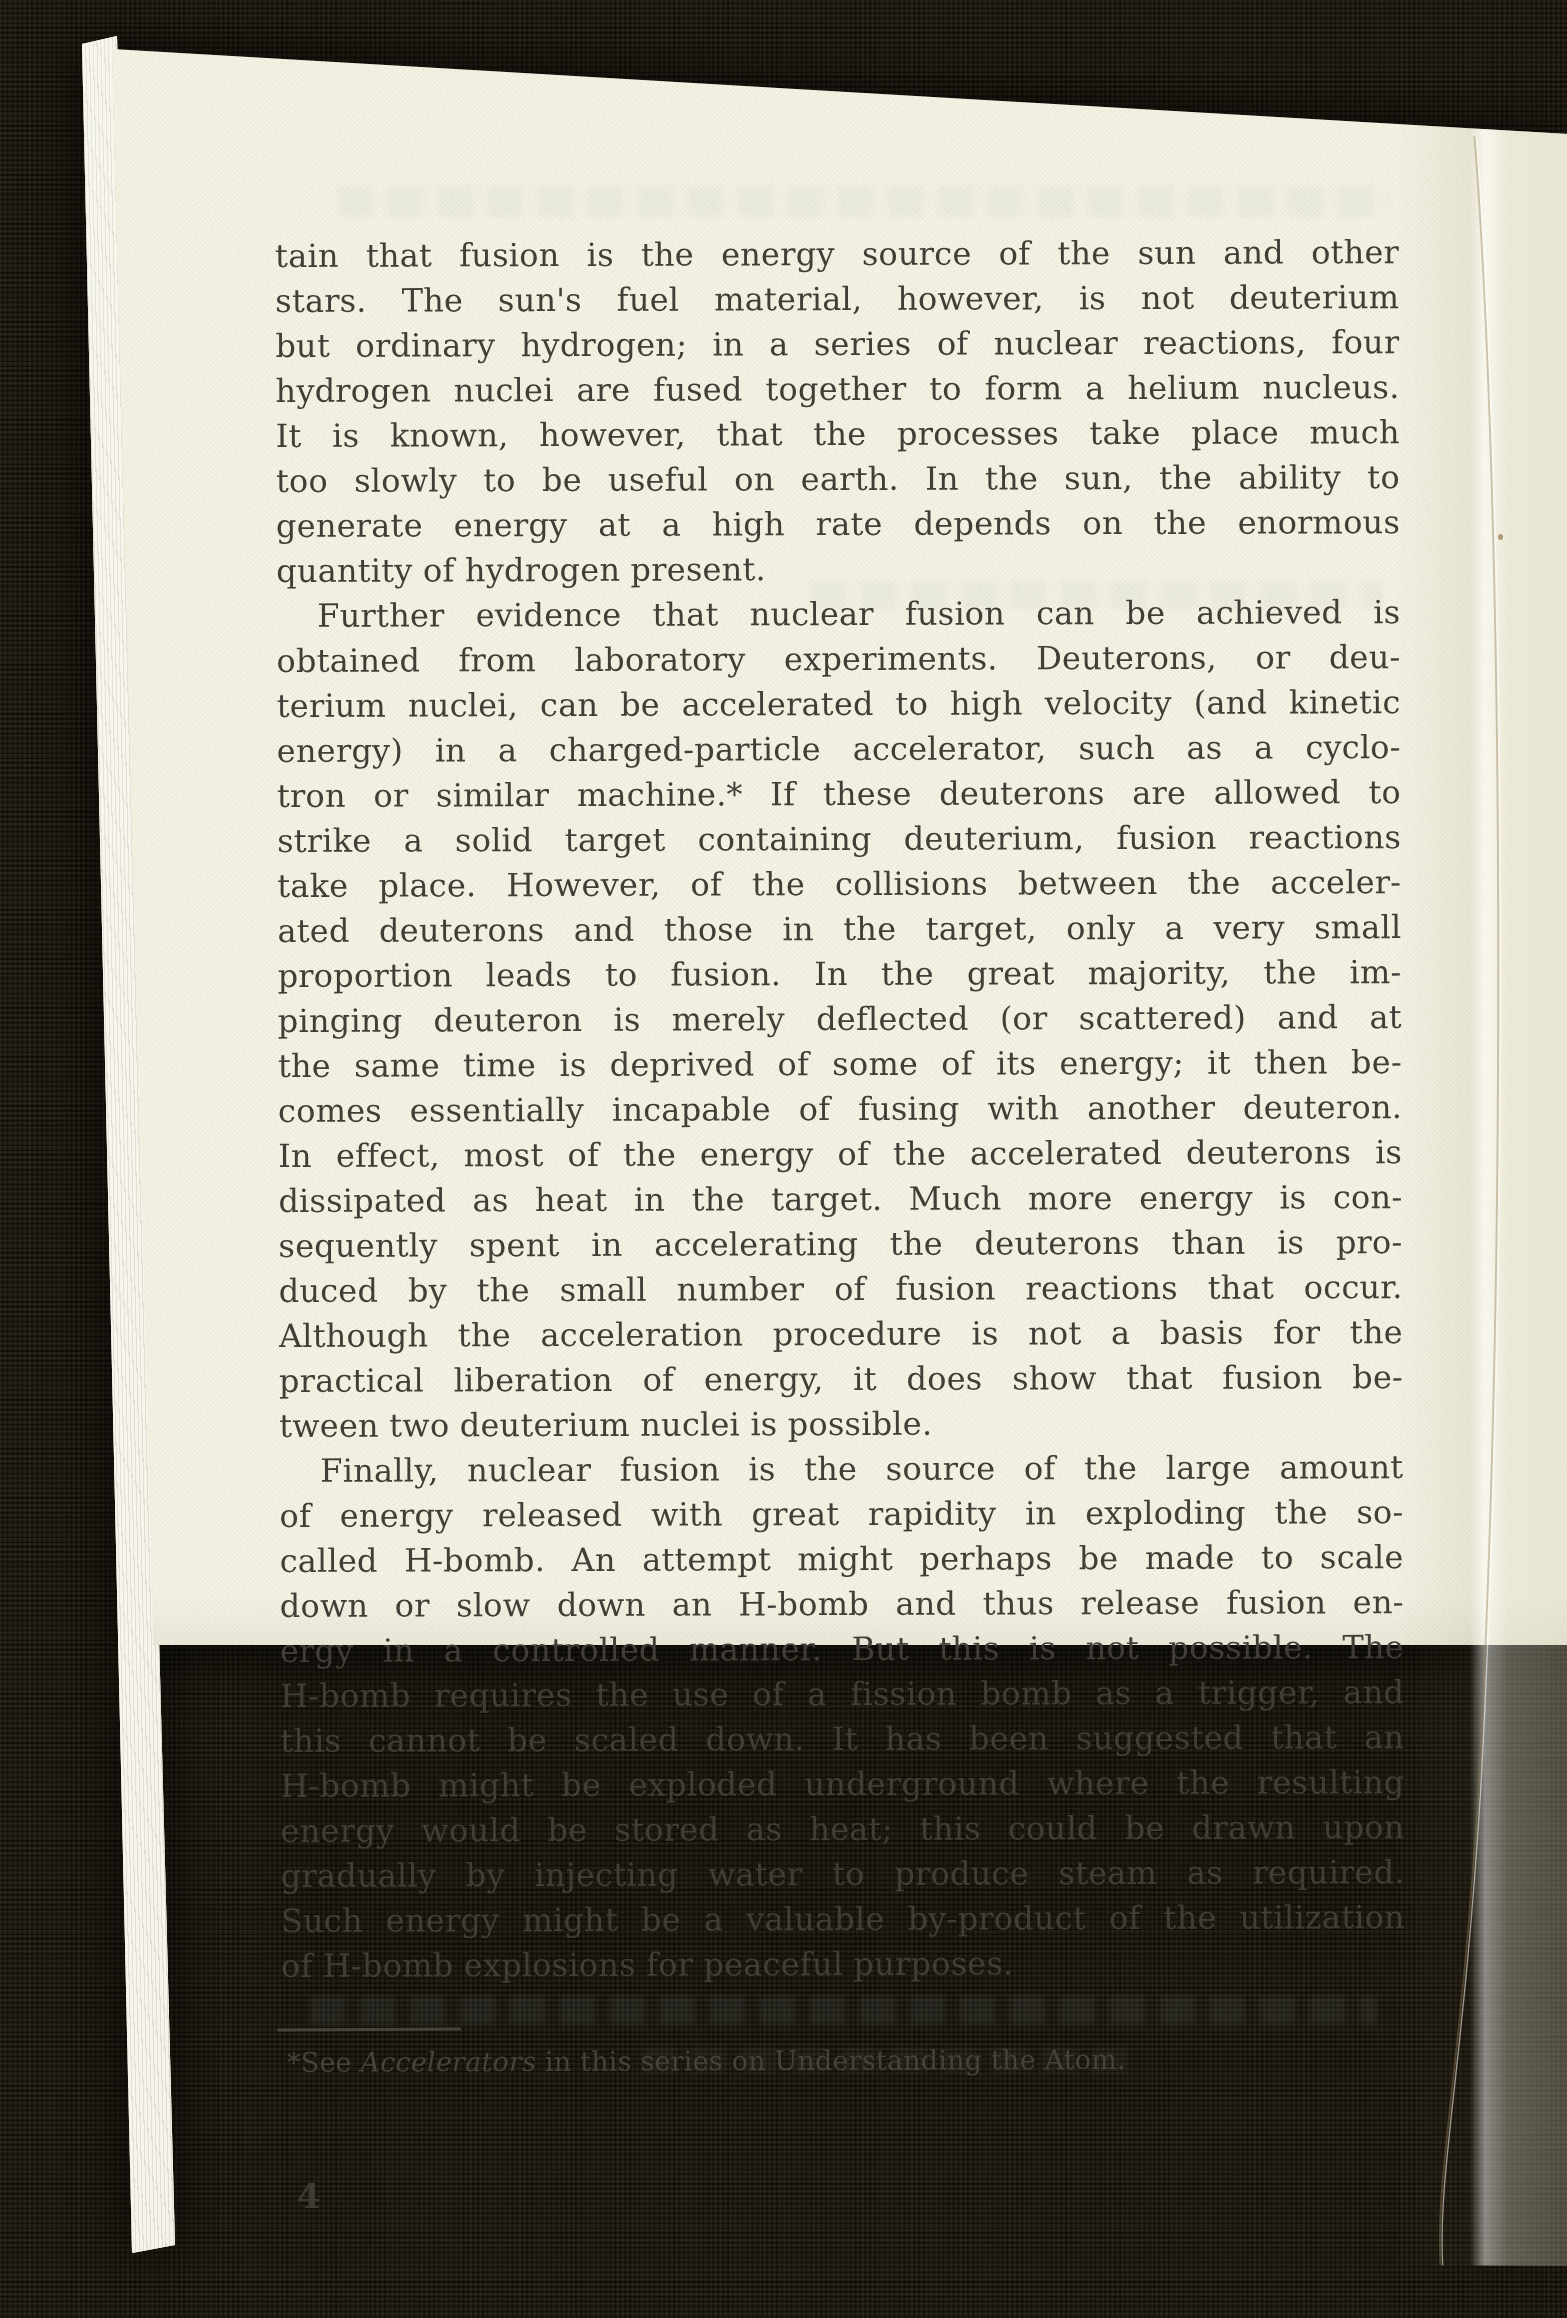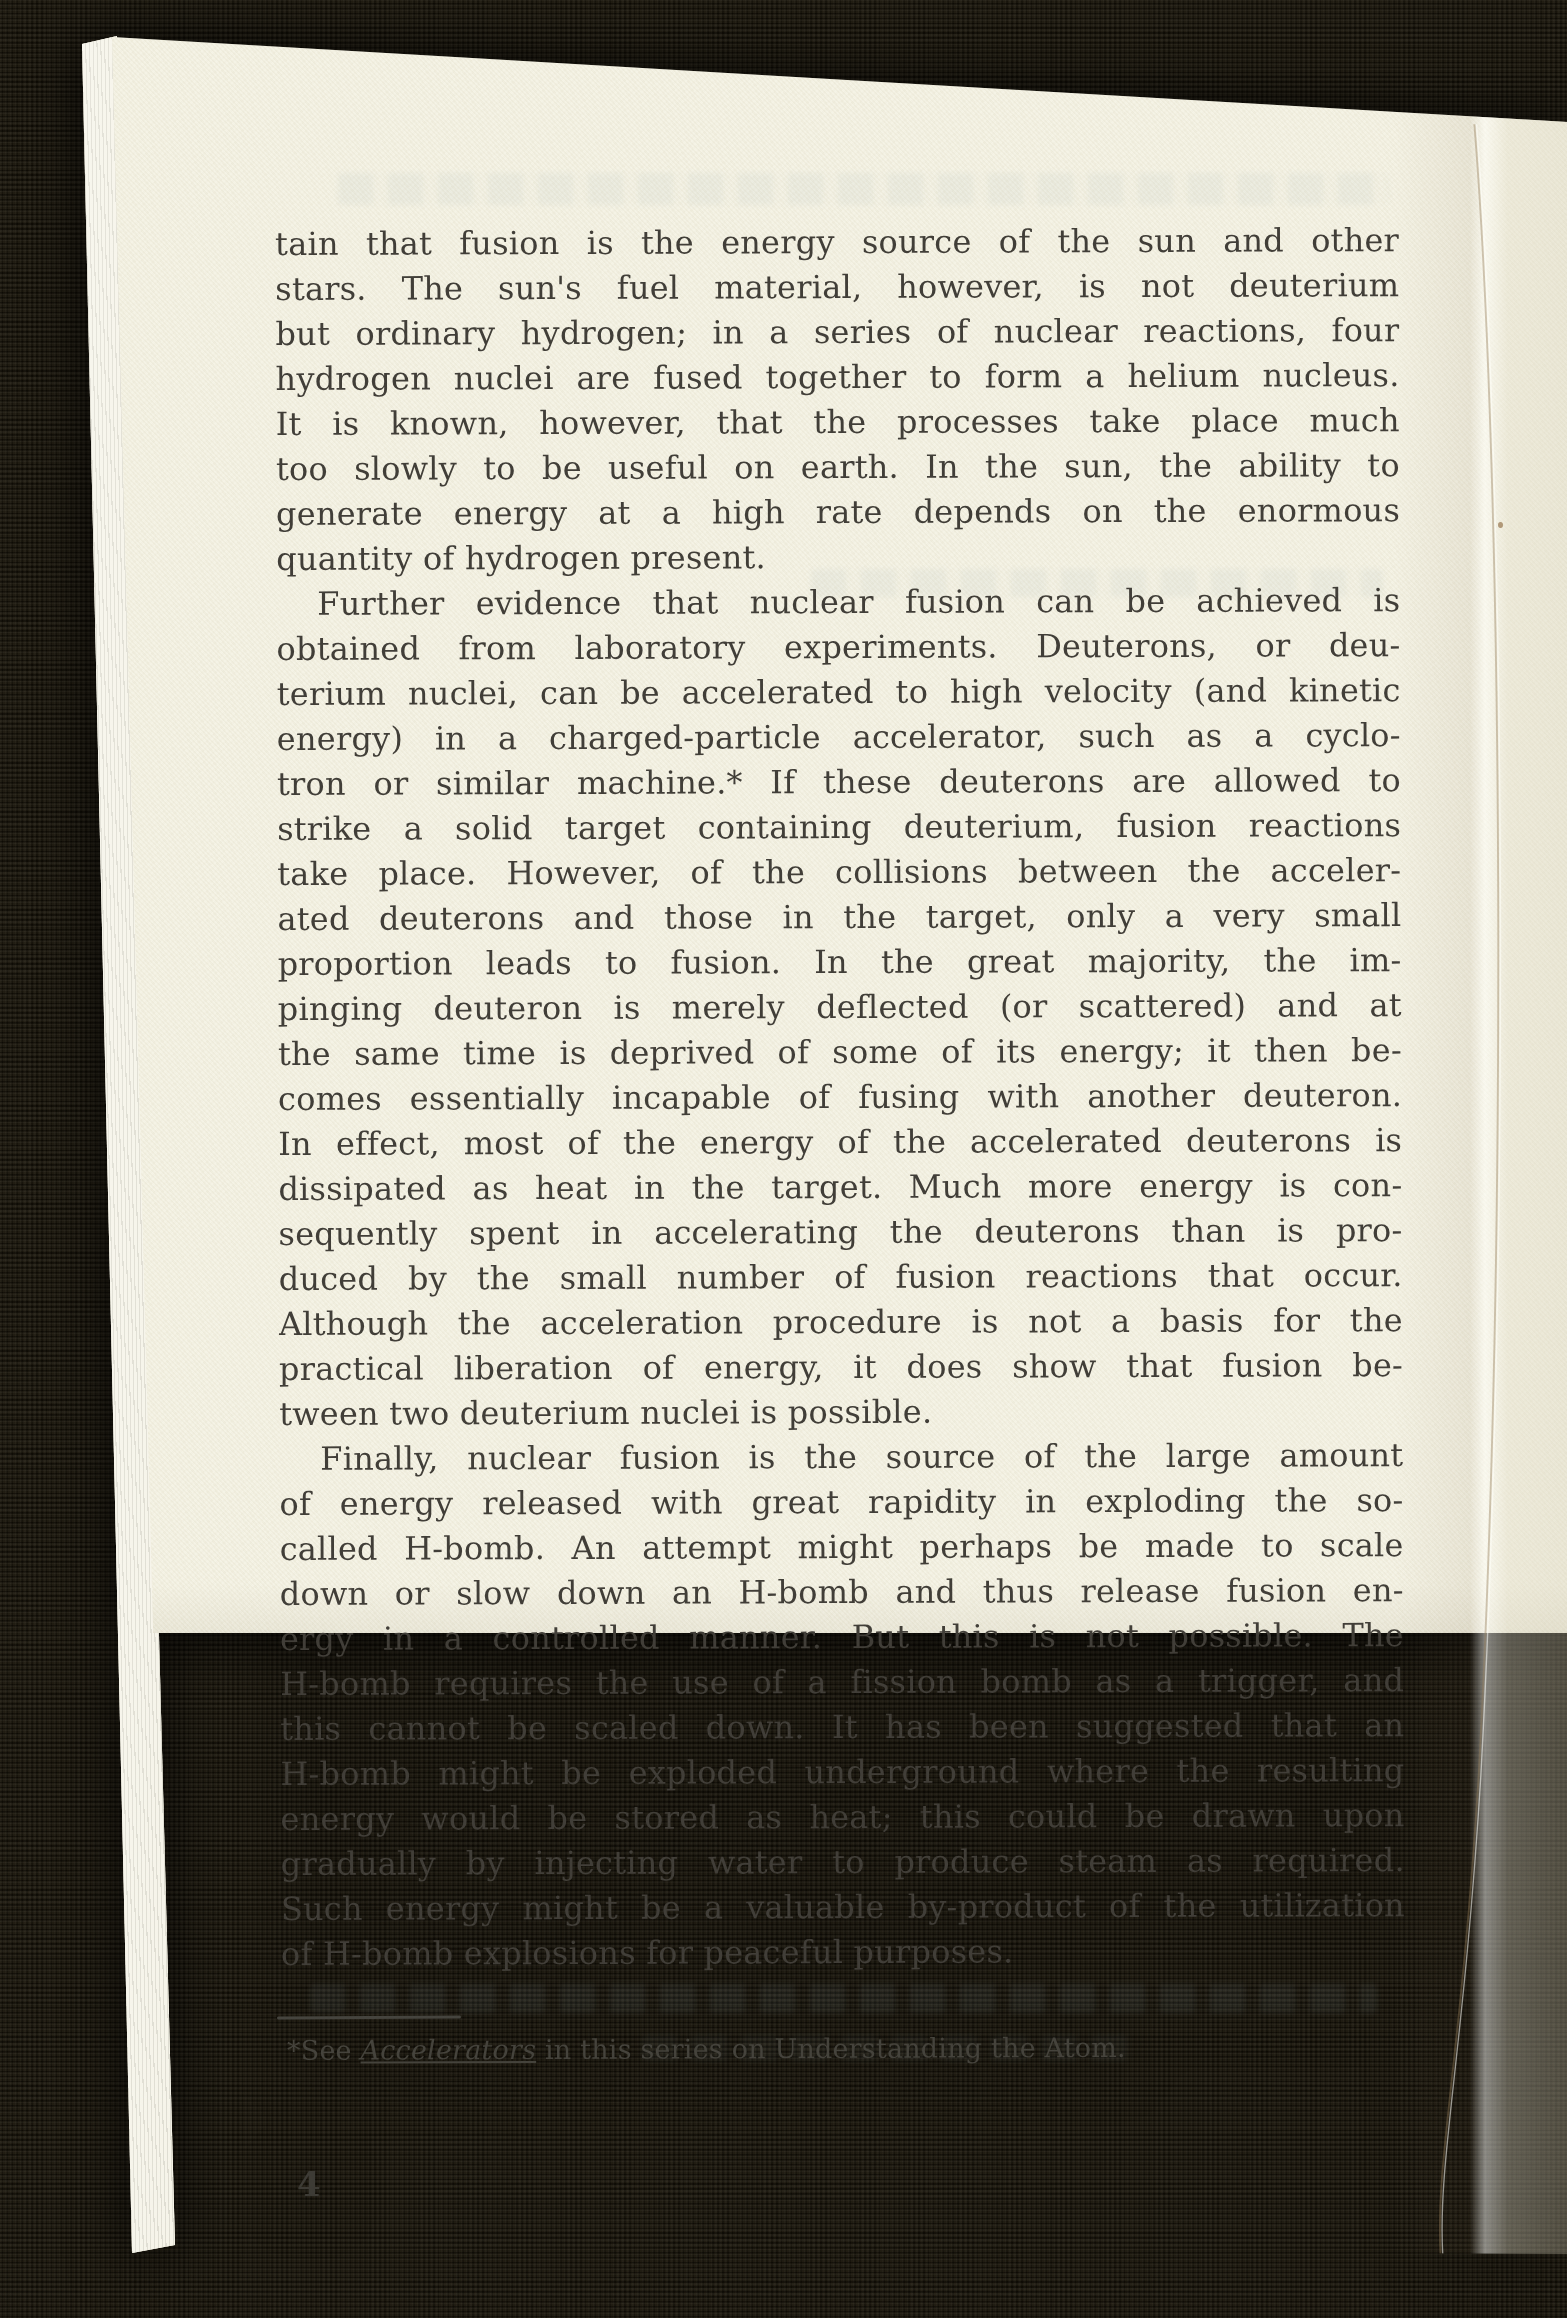--- a/index.html
+++ b/index.html
@@ -39,21 +39,21 @@
     clip-path: polygon(82px 44px, 117px 36px, 175px 2245px, 132px 2253px);
     background-color: #e9e6d6;
     background-image:
       linear-gradient(90deg, rgba(255,255,252,0.65) 0%, rgba(255,255,252,0) 30%, rgba(0,0,0,0.10) 70%, rgba(70,64,52,0.45) 97%),
       repeating-linear-gradient(88.6deg, #c8c5b4 0 1.1px, #efecdc 1.1px 3.8px);
   }
 
   
   .page {
     position: absolute;
-    left: 0; top: 0;
+    left: 0; top: 12px;
     width: 1568px; height: 1633px;
     clip-path: polygon(112px 37px, 1568px 122px, 1568px 2254px, 169px 2247px);
     background-color: #f2f0e1;
     background-image:
       linear-gradient(183.4deg, rgba(255,255,250,0.95) 0px, rgba(255,255,250,0) 11px),
       linear-gradient(93deg, rgba(80,70,50,0.12) 0px, rgba(80,70,50,0) 71px),
       linear-gradient(0deg, rgba(120,110,85,0.08) 0px, rgba(120,110,85,0) 49px),
       repeating-linear-gradient(47deg, rgba(225,220,200,0.16) 0 1.6px, rgba(255,255,248,0.14) 1.6px 3.3px),
       repeating-linear-gradient(-43deg, rgba(228,224,205,0.12) 0 2.2px, rgba(252,250,240,0.10) 2.2px 4.4px);
     color: #413e38;
@@ -140,21 +140,21 @@
     position: absolute;
     left: 275px; top: 2031px;
     width: 1062px;
     text-indent: 12px;
     font-size: 27px;
     line-height: 35px;
     color: #45433c;
     letter-spacing: 0.2px;
     transform: rotate(-0.2deg);
   }
-  .footnote .it { font-style: italic; text-decoration: underline; }
+  .footnote .it { font-style: italic; }
 
   
   .page-number {
     position: absolute;
     left: 297px; top: 2167px;
     font-size: 34px;
     line-height: 34px;
     font-weight: 700;
     color: #3d3b35;
   }

